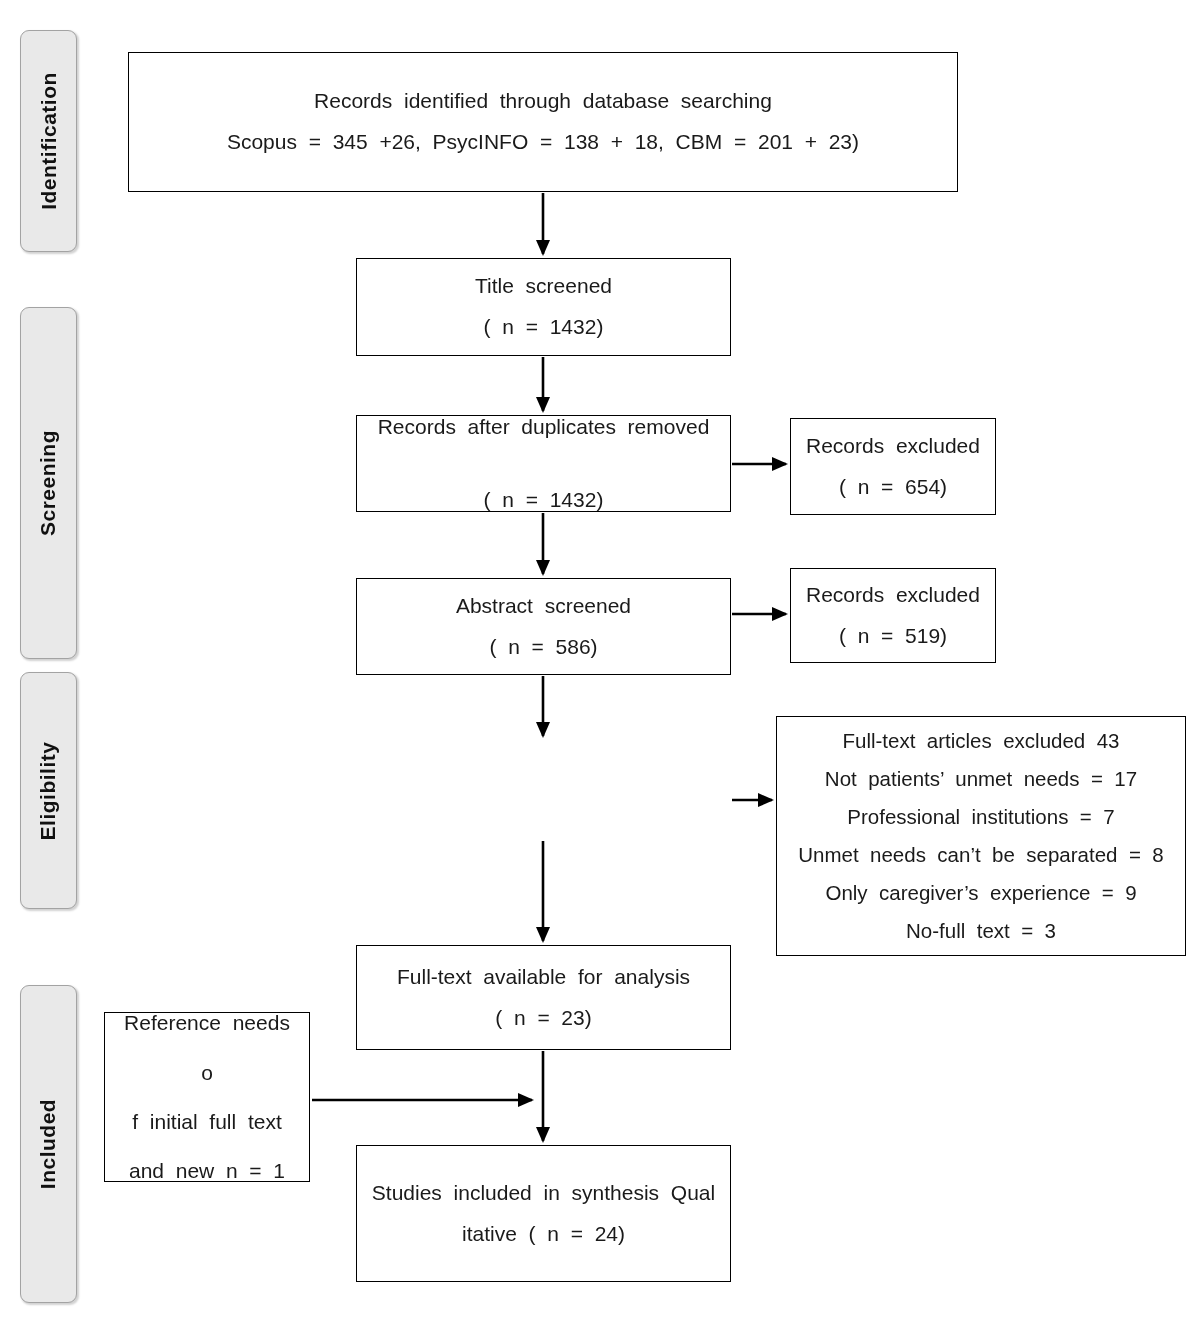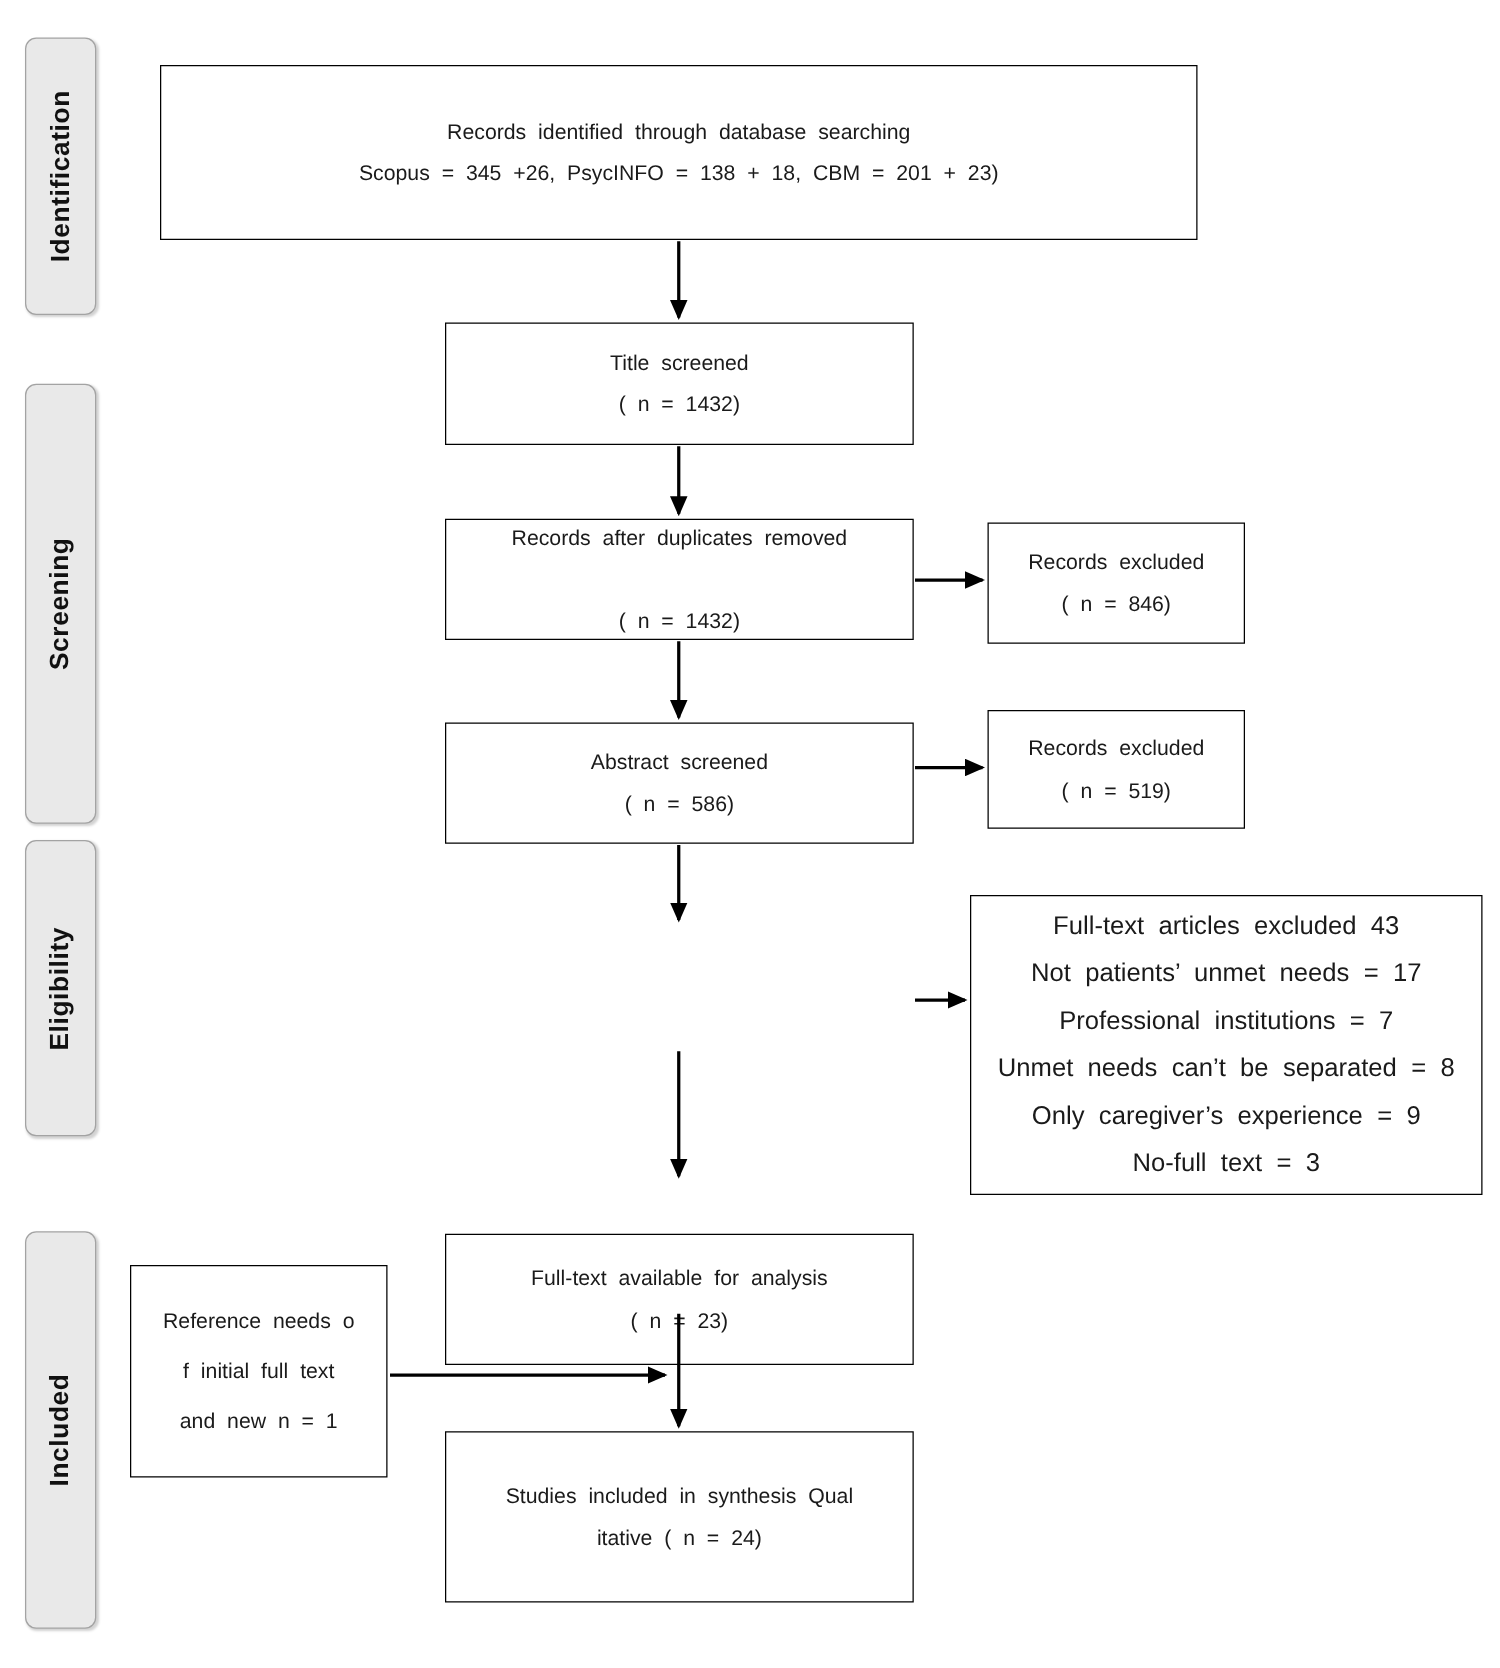--- a/index.html
+++ b/index.html
@@ -14,21 +14,21 @@
   }
   .box {
     position: absolute;
     border: 1.6px solid #000000;
     background: #ffffff;
     display: flex;
     flex-direction: column;
     justify-content: center;
     align-items: center;
     text-align: center;
-    font-size: 17px;
+    font-size: 21px;
     line-height: 1.95;
     word-spacing: 0.28em;
     padding: 4px 10px;
   }
   .box-lg { font-size: 20.5px; line-height: 1.85; }
   .stage {
     position: absolute;
     background: #e9e9e9;
     border: 1px solid #a3a3a3;
     border-radius: 9px;
@@ -85,33 +85,33 @@
     <div>Records after duplicates removed</div>
     <div>( n = 1432)</div>
   </div>
 
   <div class="box" style="left:356px; top:578px; width:375px; height:97px;">
     <div>Abstract screened</div>
     <div>( n = 586)</div>
   </div>
 
 
-  <div class="box" style="left:356px; top:945px; width:375px; height:105px;margin-top:42px;">
+  <div class="box" style="left:356px; top:945px; width:375px; height:105px;">
     <div>Full-text available for analysis</div>
     <div>( n = 23)</div>
   </div>
 
   <div class="box" style="left:356px; top:1145px; width:375px; height:137px;">
     <div>Studies included in synthesis Qual</div>
     <div>itative ( n = 24)</div>
   </div>
 
   <div class="box" style="left:790px; top:418px; width:206px; height:97px;">
     <div>Records excluded</div>
-    <div>( n = 846)</div>
+    <div>( n = 654)</div>
   </div>
 
   <div class="box" style="left:790px; top:568px; width:206px; height:95px;">
     <div>Records excluded</div>
     <div>( n = 519)</div>
   </div>
 
   <div class="box box-lg" style="left:776px; top:716px; width:410px; height:240px;">
     <div>Full-text articles excluded 43</div>
     <div>Not patients’ unmet needs = 17</div>

